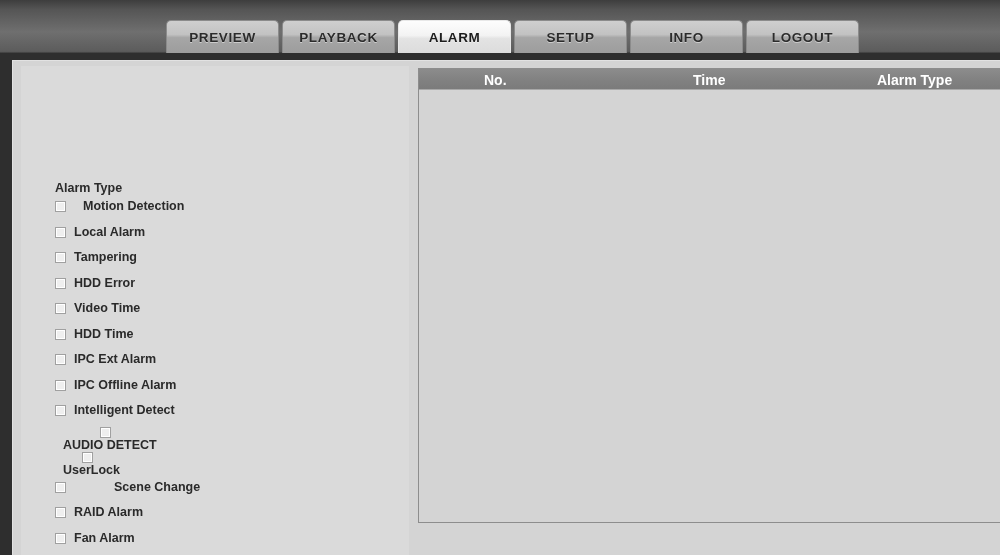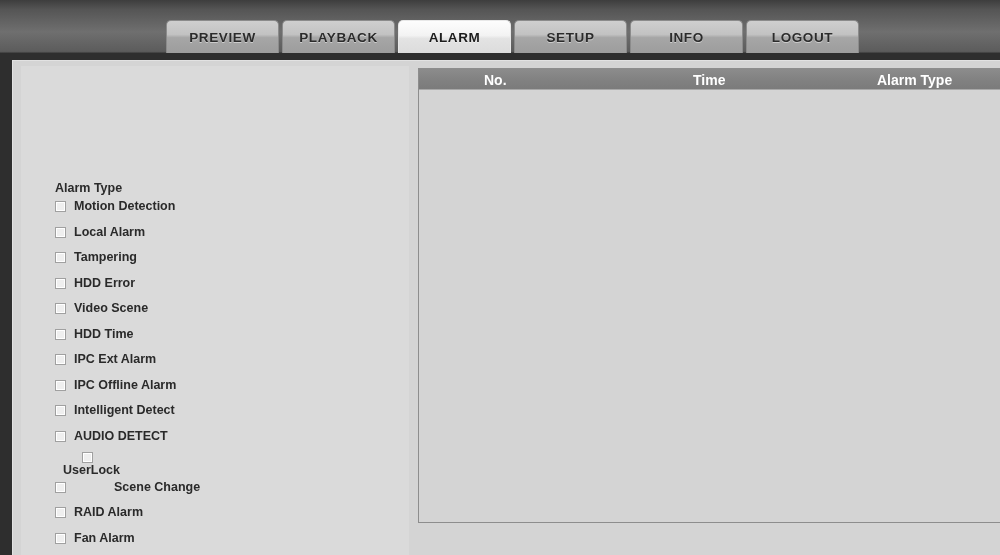--- a/index.html
+++ b/index.html
@@ -218,57 +218,57 @@
 
   </div>
 
   <div id="content">
     <div id="panel">
 
       <div id="sidebar">
 
         <div class="section-title" style="top:115px;">Alarm Type</div>
 
-        <div class="opt-row" style="top:131px;">
+        <div class="opt-row" style="top:131px;gap:9px;">
           <span class="cbox"></span>
           <span class="opt-label">Motion Detection</span>
         </div>
         <div class="opt-row" style="top:157px;">
           <span class="cbox"></span>
           <span class="opt-label">Local Alarm</span>
         </div>
         <div class="opt-row" style="top:182px;">
           <span class="cbox"></span>
           <span class="opt-label">Tampering</span>
         </div>
         <div class="opt-row" style="top:208px;">
           <span class="cbox"></span>
           <span class="opt-label">HDD Error</span>
         </div>
         <div class="opt-row" style="top:233px;">
           <span class="cbox"></span>
-          <span class="opt-label">Video Scene</span>
+          <span class="opt-label">Video Time</span>
         </div>
         <div class="opt-row" style="top:259px;">
           <span class="cbox"></span>
           <span class="opt-label">HDD Time</span>
         </div>
         <div class="opt-row" style="top:284px;">
           <span class="cbox"></span>
           <span class="opt-label">IPC Ext Alarm</span>
         </div>
         <div class="opt-row" style="top:310px;">
           <span class="cbox"></span>
           <span class="opt-label">IPC Offline Alarm</span>
         </div>
         <div class="opt-row" style="top:335px;">
           <span class="cbox"></span>
           <span class="opt-label">Intelligent Detect</span>
         </div>
-        <div class="opt-row" style="top:361px;">
+        <div class="opt-row" style="top:361px;flex-direction:column;">
           <span class="cbox"></span>
           <span class="opt-label">AUDIO DETECT</span>
         </div>
         <div class="opt-row" style="top:386px;flex-direction:column;">
           <span class="cbox"></span>
           <span class="opt-label">UserLock</span>
         </div>
         <div class="opt-row" style="top:412px;gap:40px;">
           <span class="cbox"></span>
           <span class="opt-label">Scene Change</span>

